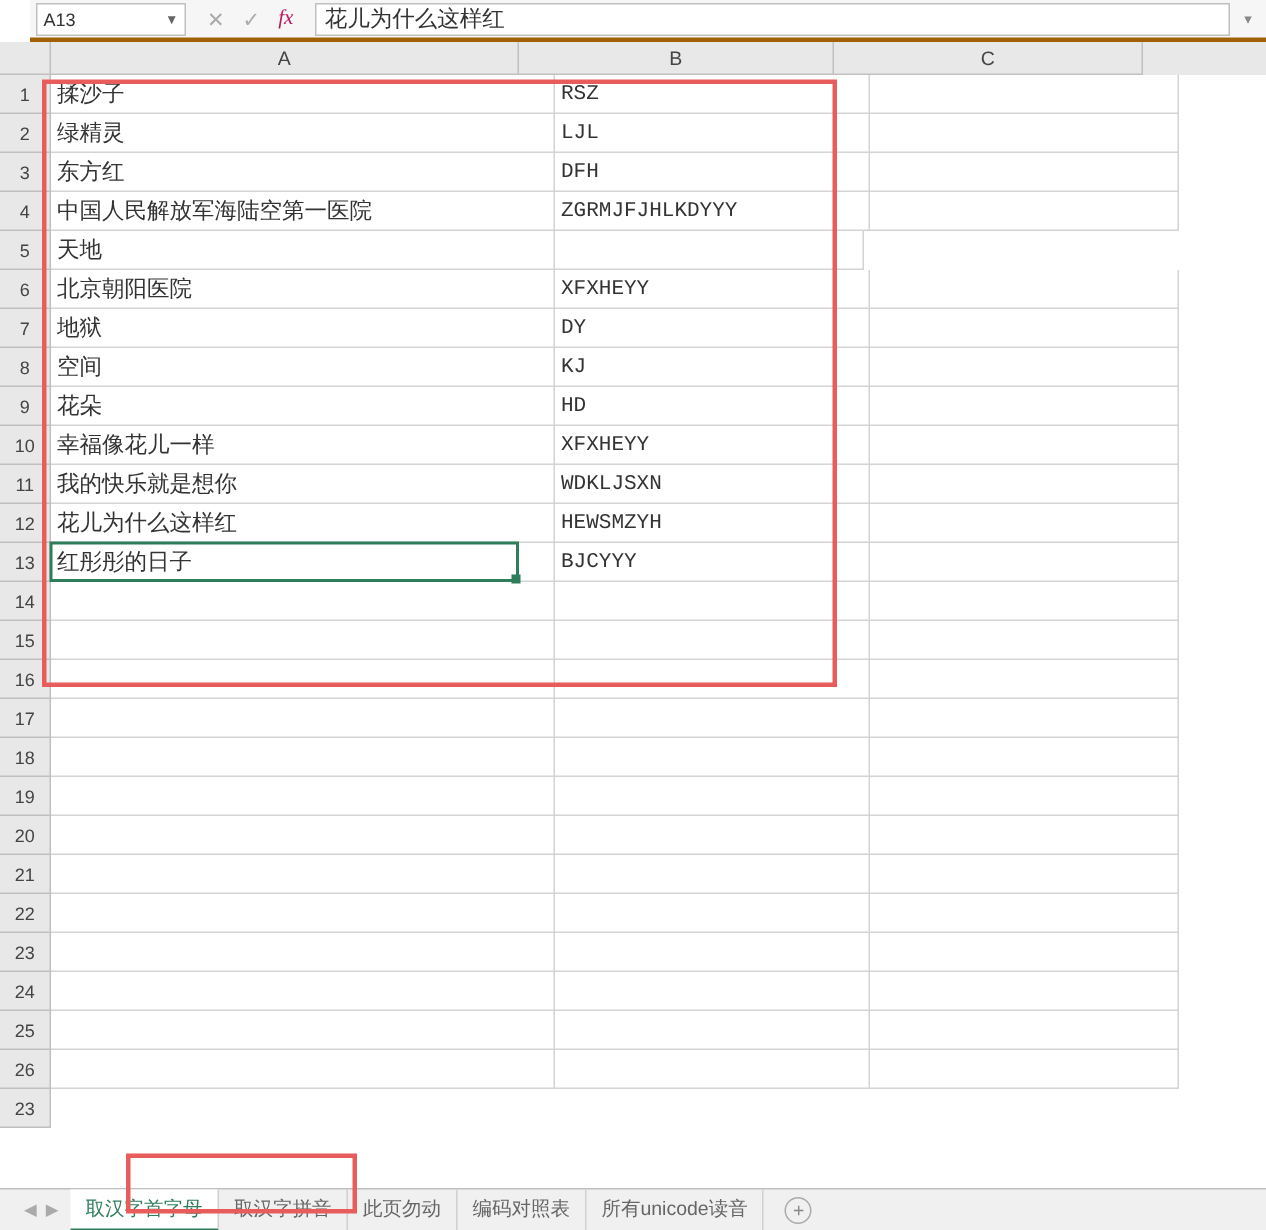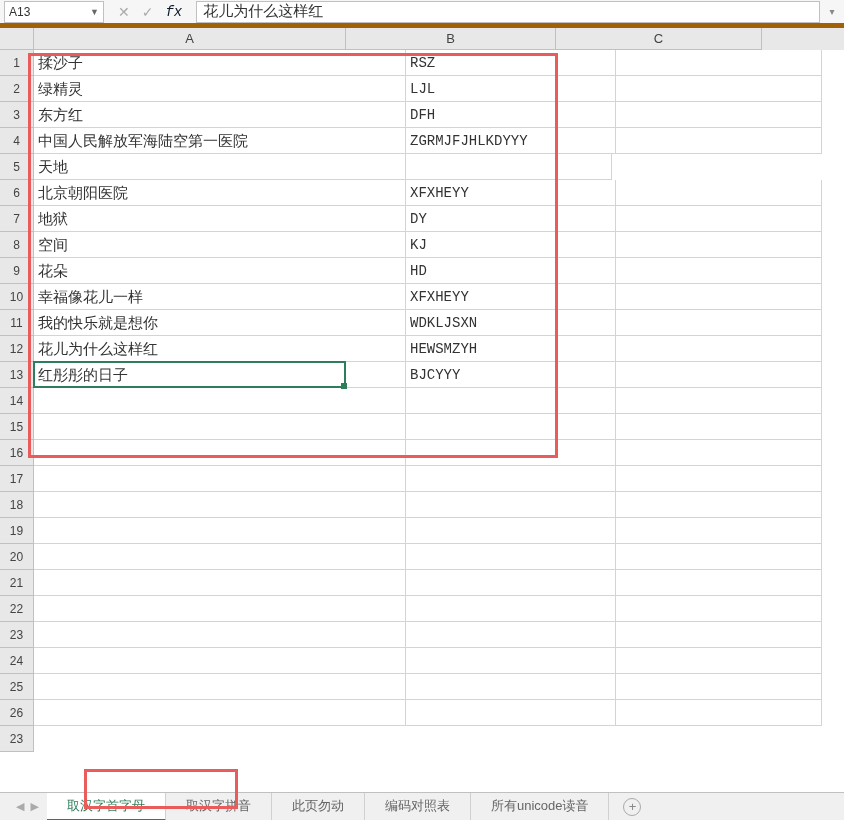--- a/index.html
+++ b/index.html
@@ -10,24 +10,25 @@
       height: 820px;
       overflow: hidden;
       position: relative;
       font-size: 13px;
       color: #333;
     }
     .formula-bar {
       display: flex;
       align-items: center;
       height: 28px;
-      border-bottom: 5px solid #a16207;
+      border-bottom: 3px solid #a16207;
       background: #f6f6f6;
       padding: 2px 4px;
       gap: 4px;
+      margin-left: 20px;
     }
     .name-box {
       width: 100px;
       height: 22px;
       border: 1px solid #c0c0c0;
       background: #fff;
       display: flex;
       align-items: center;
       justify-content: space-between;
       padding: 0 4px;
@@ -35,21 +36,21 @@
     }
     .name-box .dd { font-size: 9px; color: #666; }
     .fb-btns {
       display: flex;
       gap: 12px;
       padding: 0 10px;
       color: #aaa;
       align-items: center;
     }
     .fb-btns span { cursor: pointer; font-size: 14px; }
-    .fx { font-style: italic; font-family: Liberation Mono, monospace; font-size: 14px; color: #0f172a; }
+    .fx { font-style: italic; font-family: Liberation Serif, serif; font-size: 14px; color: #be185d; }
     .formula-input {
       flex: 1;
       height: 22px;
       border: 1px solid #c0c0c0;
       background: #fff;
       padding: 0 6px;
       display: flex;
       align-items: center;
       font-size: 15px;
       font-family: SimSun, serif;
@@ -123,21 +124,21 @@
       height: 26px;
       border-right: 1px solid #d4d4d4;
       border-bottom: 1px solid #d4d4d4;
       padding: 0 4px;
       line-height: 26px;
       font-size: 15px;
       font-family: SimSun, serif;
       overflow: hidden;
       white-space: nowrap;
     }
-    .c-A { width: 372px; }
+    .c-A { width: 336px; }
     .c-B { width: 210px; font-family: Liberation Mono, monospace; font-size: 14px; }
     .c-C { width: 206px; }
     .active-cell {
       position: absolute;
       border: 2px solid #2e7d5b;
       pointer-events: none;
       z-index: 5;
     }
     .active-handle {
       position: absolute;
@@ -167,21 +168,21 @@
       gap: 0;
     }
     .nav-arrows {
       display: flex;
       gap: 6px;
       padding: 0 8px;
       color: #aaa;
       font-size: 11px;
     }
     .tab {
-      padding: 4px 20px;
+      padding: 4px 10px;
       font-size: 13px;
       color: #666;
       cursor: pointer;
       border-right: 1px solid #d0d0d0;
       position: relative;
     }
     .tab.active {
       background: #fff;
       color: #2e7d5b;
       border-bottom: 2px solid #2e7d5b;

